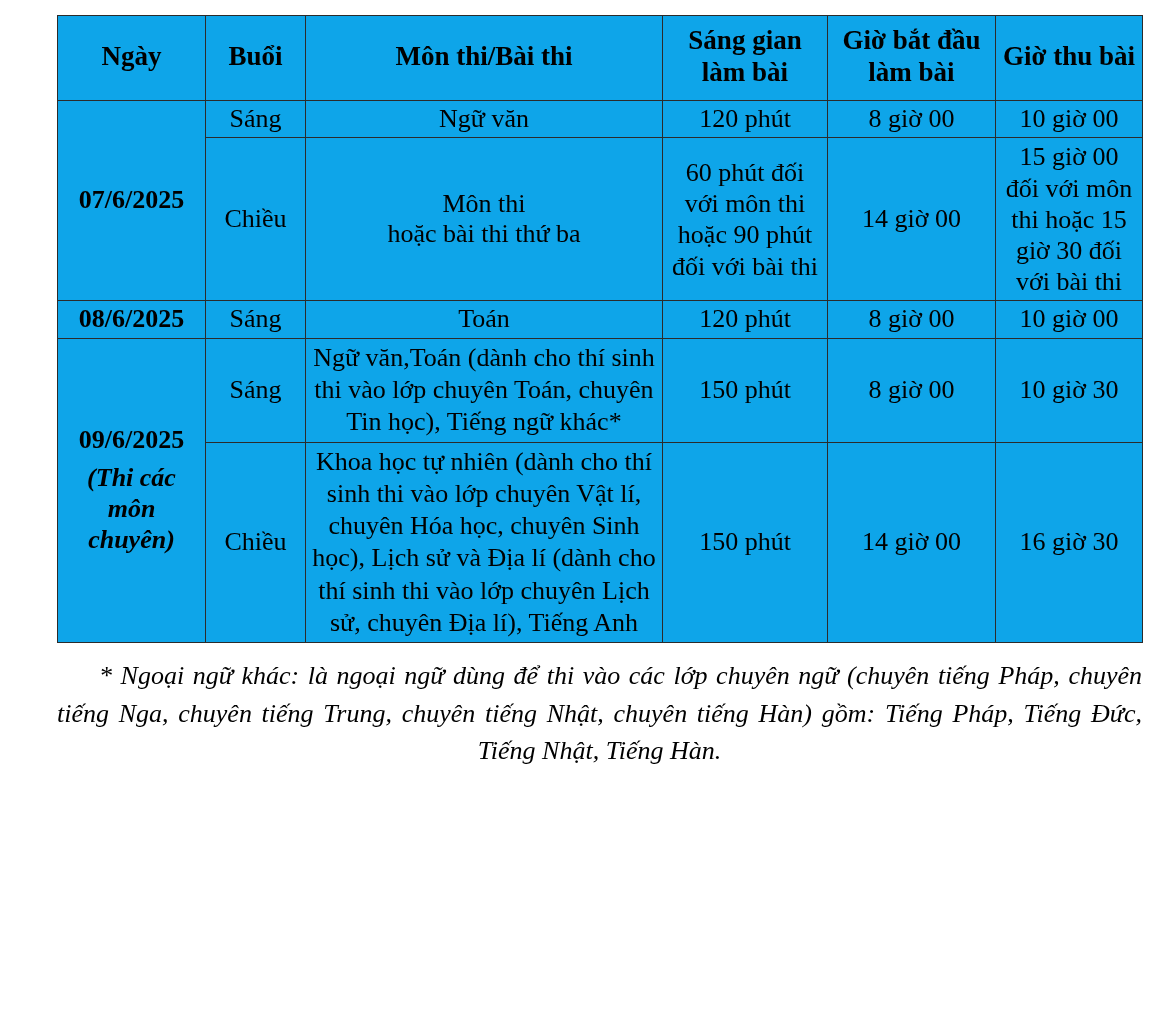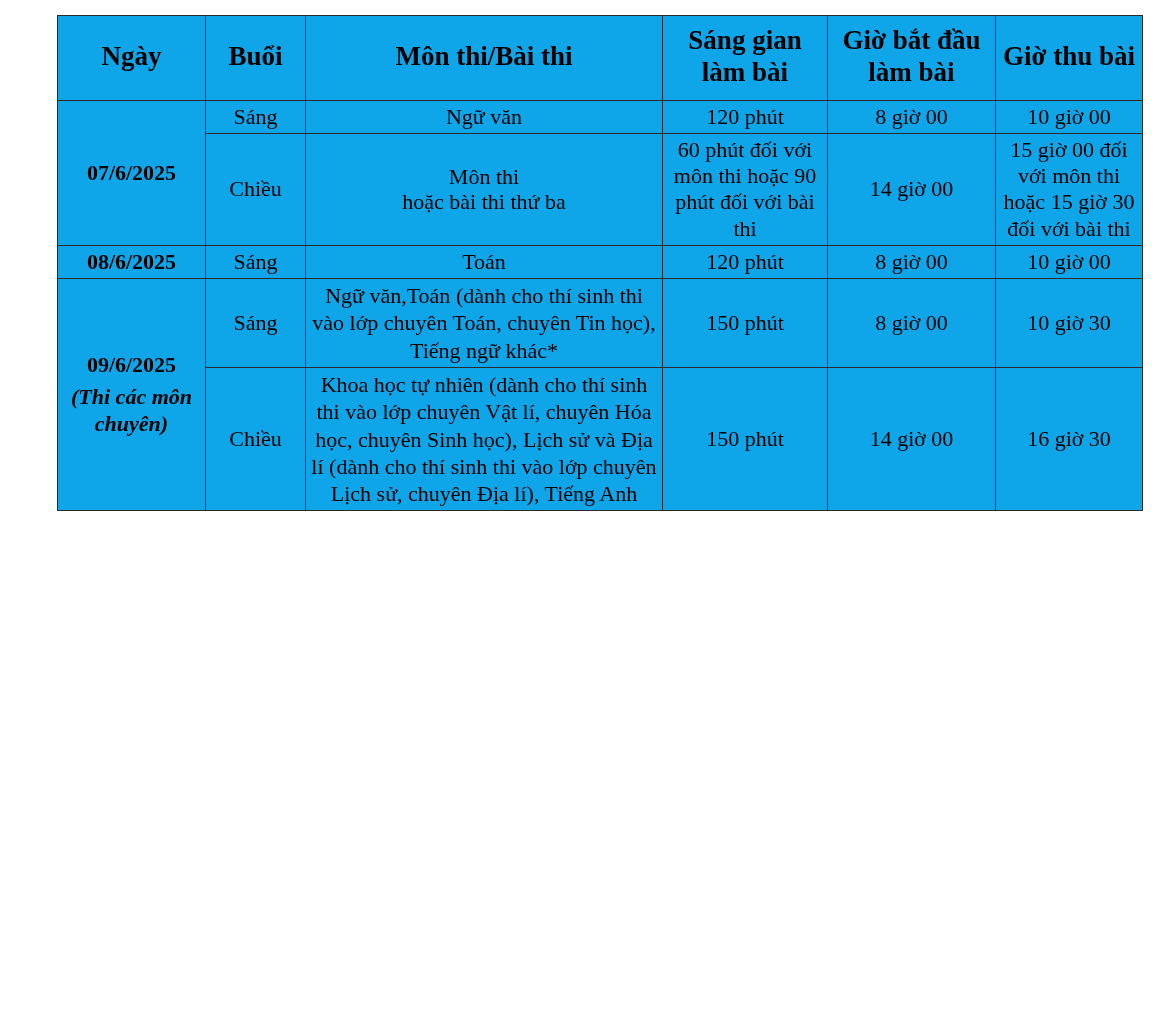--- a/index.html
+++ b/index.html
@@ -34,21 +34,21 @@
     vertical-align: middle;
     padding: 3px 5px;
     line-height: 1.18;
   }
   table.schedule th {
     font-weight: bold;
     font-size: 27px;
     padding: 9px 4px 11px 4px;
   }
   table.schedule td {
-    font-size: 22px;
+    font-size: 26px;
   }
   .col-ngay   { width: 148px; }
   .col-buoi   { width: 100px; }
   .col-mon    { width: 357px; }
   .col-tgian  { width: 165px; }
   .col-batdau { width: 168px; }
   .col-thubai { width: 147px; }
 
   td.date-cell {
     font-weight: bold;
@@ -175,14 +175,15 @@
           </span>
         </td>
         <td>150 phút</td>
         <td>14 giờ 00</td>
         <td>16 giờ 30</td>
       </tr>
 
     </tbody>
   </table>
 
+  <div class="footnote"><span class="indent"></span><span>* Ngoại ngữ khác: là ngoại ngữ dùng để thi vào các lớp chuyên ngữ (chuyên tiếng Pháp, chuyên tiếng Nga, chuyên tiếng Trung, chuyên tiếng Nhật, chuyên tiếng Hàn) gồm: Tiếng Pháp, Tiếng Đức, Tiếng Nhật, Tiếng Hàn.</span></div>
 
 </div>
 
 </body></html>

